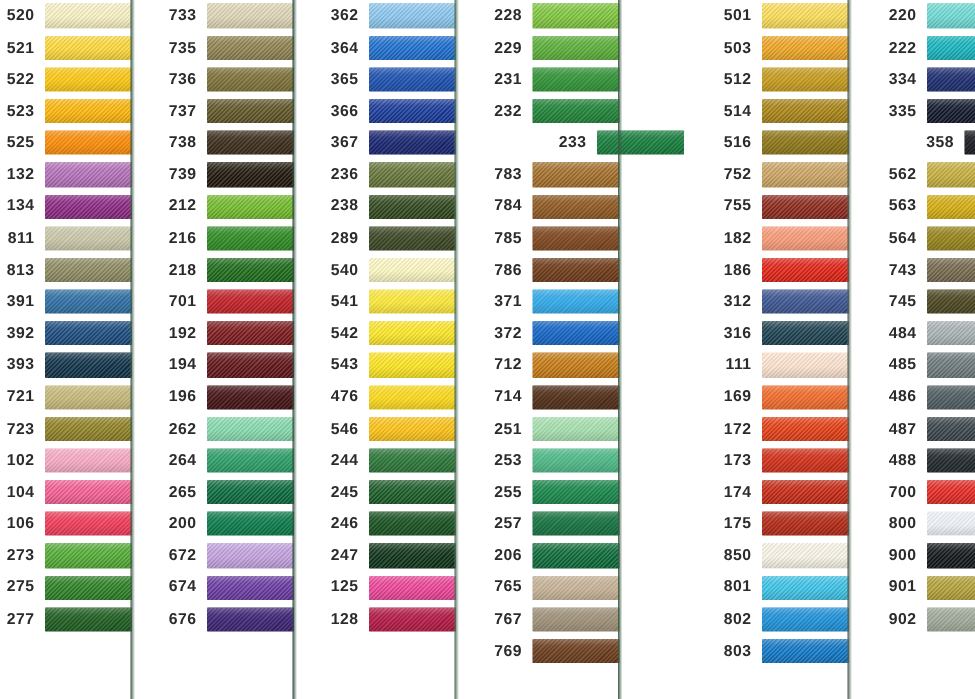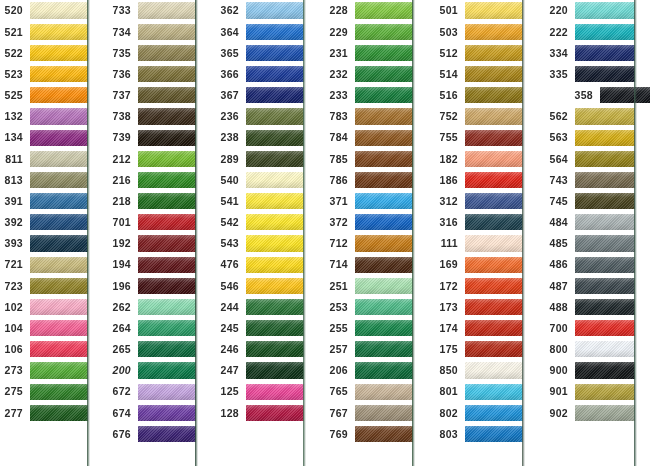--- a/index.html
+++ b/index.html
@@ -228,26 +228,20 @@
     </div>
     <div class="column" style="margin-right: 20px;">
       <div class="col-inner">
         <div class="row">
           <div class="code" style="width: 30px;">733</div>
           <div class="swatch-wrap" style="width: 58px;">
             <div class="swatch" style="background: rgb(221, 213, 181);"></div>
           </div>
         </div>
         <div class="row">
-          <div class="code" style="width: 30px;">734</div>
-          <div class="swatch-wrap" style="width: 58px;">
-            <div class="swatch" style="background: rgb(189, 177, 132);"></div>
-          </div>
-        </div>
-        <div class="row">
           <div class="code" style="width: 30px;">735</div>
           <div class="swatch-wrap" style="width: 58px;">
             <div class="swatch" style="background: rgb(142, 130, 80);"></div>
           </div>
         </div>
         <div class="row">
           <div class="code" style="width: 30px;">736</div>
           <div class="swatch-wrap" style="width: 58px;">
             <div class="swatch" style="background: rgb(124, 112, 56);"></div>
           </div>
@@ -324,21 +318,21 @@
             <div class="swatch" style="background: rgb(43, 157, 103);"></div>
           </div>
         </div>
         <div class="row">
           <div class="code" style="width: 30px;">265</div>
           <div class="swatch-wrap" style="width: 58px;">
             <div class="swatch" style="background: rgb(13, 107, 62);"></div>
           </div>
         </div>
         <div class="row">
-          <div class="code" style="width: 30px; font-style: italic;">200</div>
+          <div class="code" style="width: 30px;">200</div>
           <div class="swatch-wrap" style="width: 58px;">
             <div class="swatch" style="background: rgb(10, 122, 73);"></div>
           </div>
         </div>
         <div class="row">
           <div class="code" style="width: 30px;">672</div>
           <div class="swatch-wrap" style="width: 58px;">
             <div class="swatch" style="background: rgb(194, 162, 221);"></div>
           </div>
         </div>
@@ -502,21 +496,21 @@
             <div class="swatch" style="background: rgb(46, 146, 52);"></div>
           </div>
         </div>
         <div class="row">
           <div class="code" style="width: 30px;">232</div>
           <div class="swatch-wrap" style="width: 58px;">
             <div class="swatch" style="background: rgb(31, 130, 55);"></div>
           </div>
         </div>
         <div class="row">
-          <div class="code" style="width: 30px;">233</div>
+          <div class="code" style="width: 30px; margin-left: 43px;">233</div>
           <div class="swatch-wrap" style="width: 58px;">
             <div class="swatch" style="background: rgb(21, 124, 59);"></div>
           </div>
         </div>
         <div class="row">
           <div class="code" style="width: 30px;">783</div>
           <div class="swatch-wrap" style="width: 58px;">
             <div class="swatch" style="background: rgb(163, 111, 44);"></div>
           </div>
         </div>

